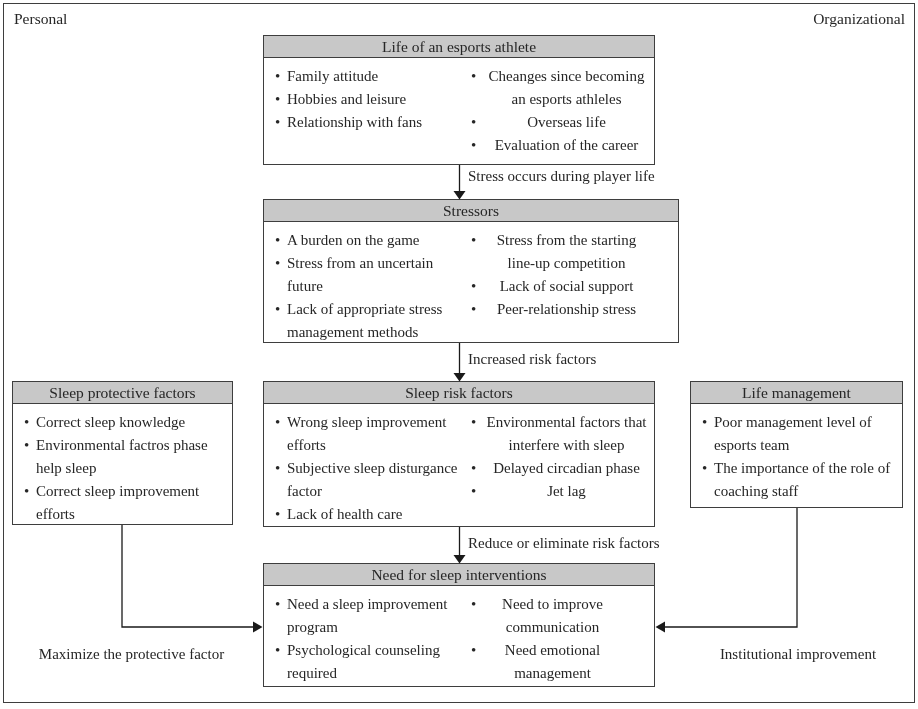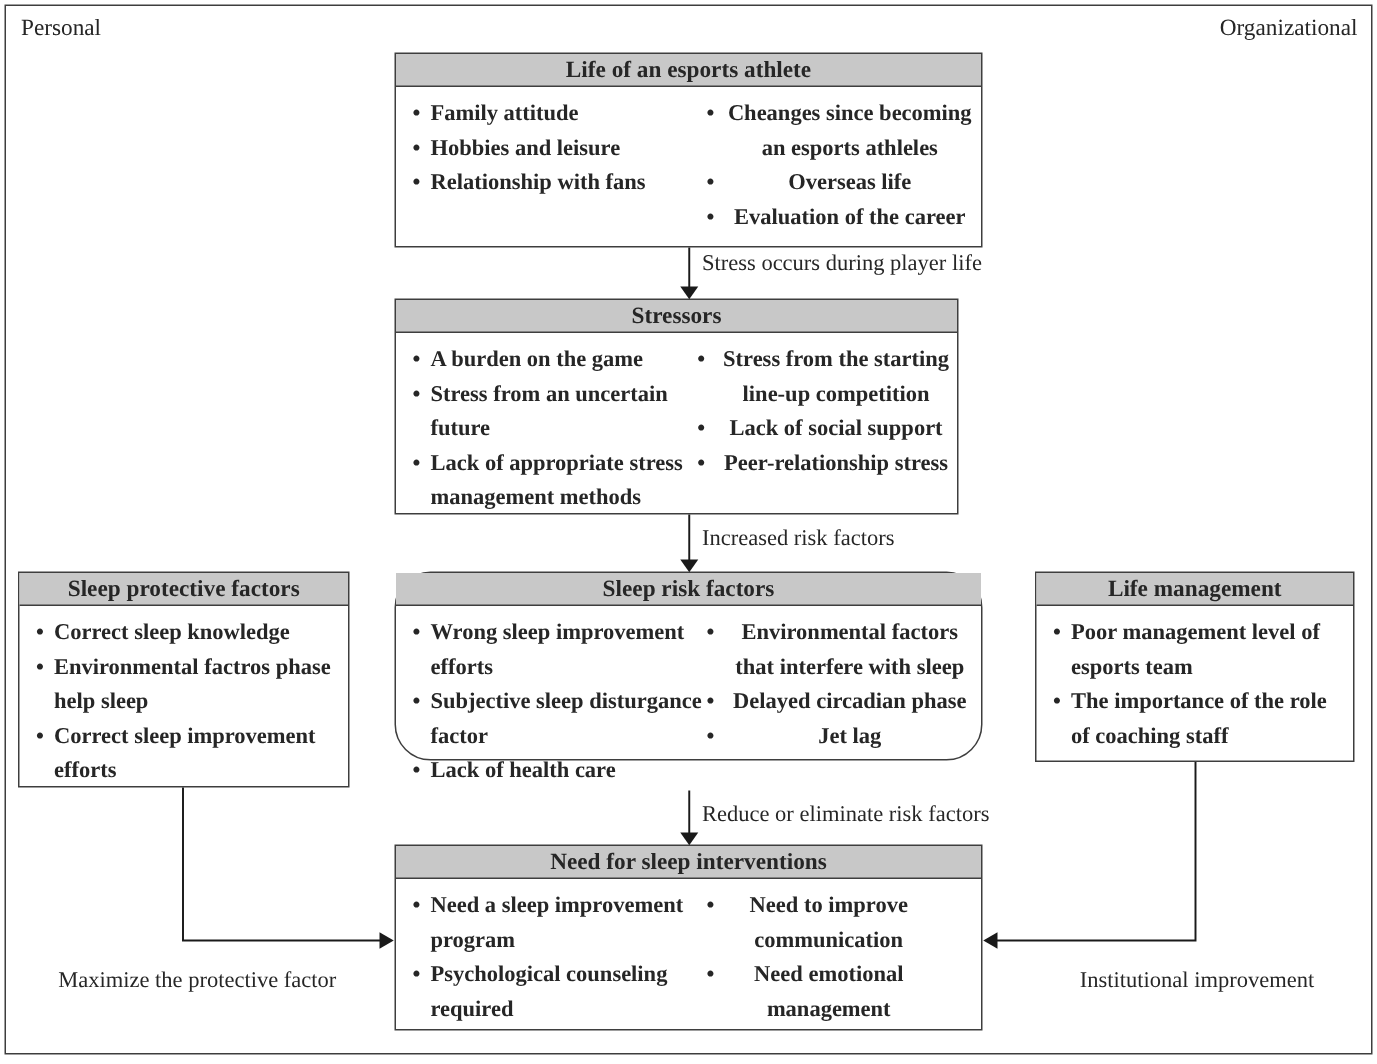--- a/index.html
+++ b/index.html
@@ -23,38 +23,37 @@
     border: 1.4px solid var(--border);
   }
   .corner-label { position: absolute; top: 10px; font-size: 15.5px; line-height: 18px; }
   .corner-label.personal { left: 14px; }
   .corner-label.organizational { right: 13px; text-align: right; }
 
   .box {
     position: absolute;
     border: 1.4px solid var(--border);
     background: var(--background);
-    font-weight: bold;
   }
   .box-header {
     background: var(--header-fill);
     border-bottom: 1.4px solid var(--border);
     text-align: center;
     font-size: 15.5px;
     height: 22px;
     line-height: 21px;
   }
   .box-body { display: flex; padding: 7px 0 0 10px; }
   ul.col { list-style: none; margin: 0; padding: 0; font-size: 15px; line-height: 23px; }
   ul.col li { position: relative; padding-left: 13px; }
   ul.col li::before { content: "\2022"; position: absolute; left: 1px; }
 
   #box-life          { left: 263px; top: 35px;  width: 392px; height: 130px; }
-  #box-stressors     { left: 263px; top: 199px; width: 376px; height: 144px; }
-  #box-risk          { left: 263px; top: 381px; width: 392px; height: 126px; border-radius: 24px; }
+  #box-stressors     { left: 263px; top: 199px; width: 416px; height: 144px; }
+  #box-risk          { left: 263px; top: 381px; width: 392px; height: 146px; }
   #box-interventions { left: 263px; top: 563px; width: 392px; height: 124px; }
   #box-protective    { left: 12px;  top: 381px; width: 221px; height: 144px; }
   #box-team          { left: 690px; top: 381px; width: 213px; height: 127px; }
 
   .center-cols .col1 { width: 196px; }
   .center-cols .col2 { width: 180px; text-align: center; }
   #box-interventions .col2 { width: 152px; }
   #box-protective .col.single, #box-team .col.single { width: 198px; }
 
   .connectors { position: absolute; left: 0; top: 0; width: 918px; height: 709px; pointer-events: none; }

